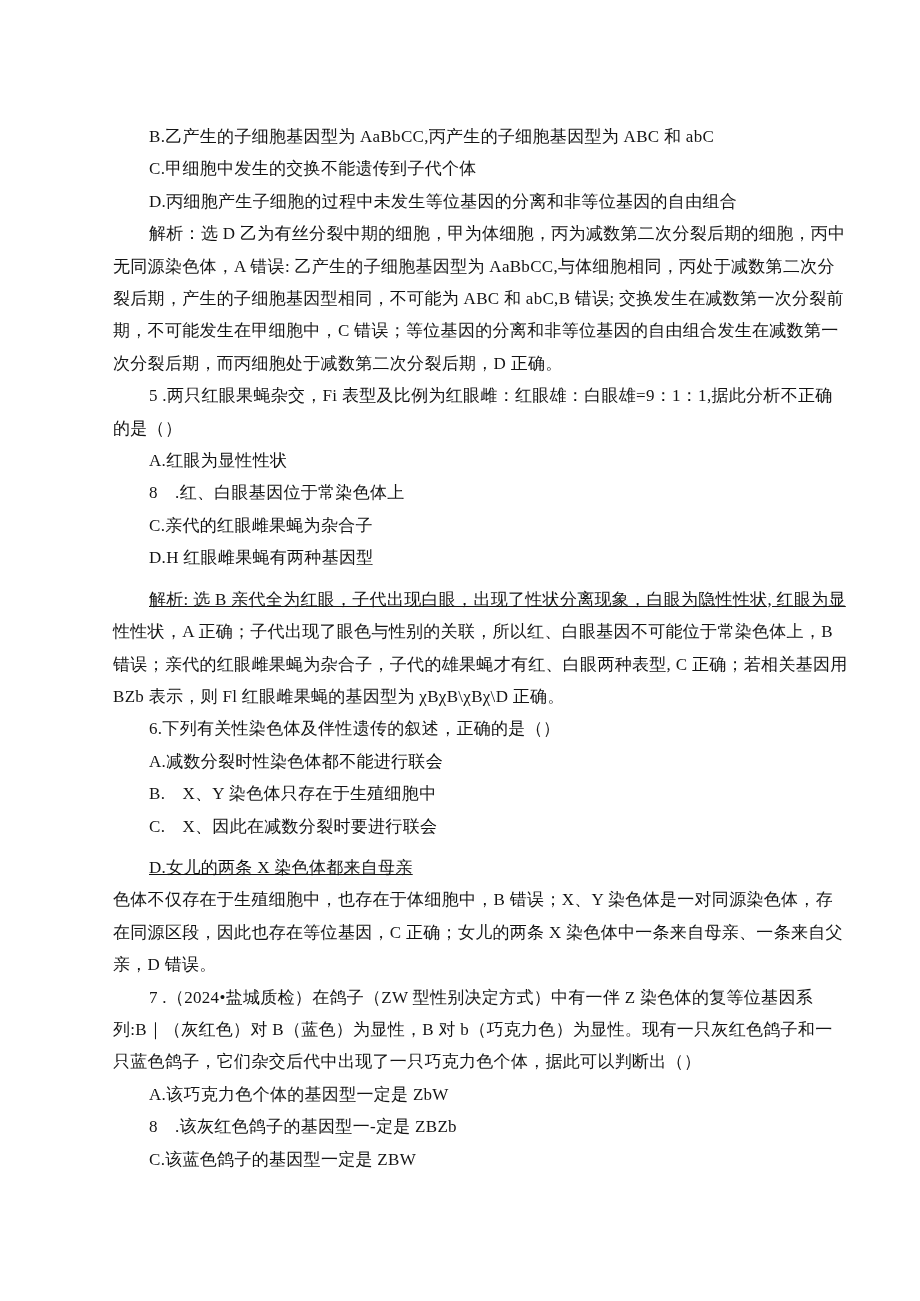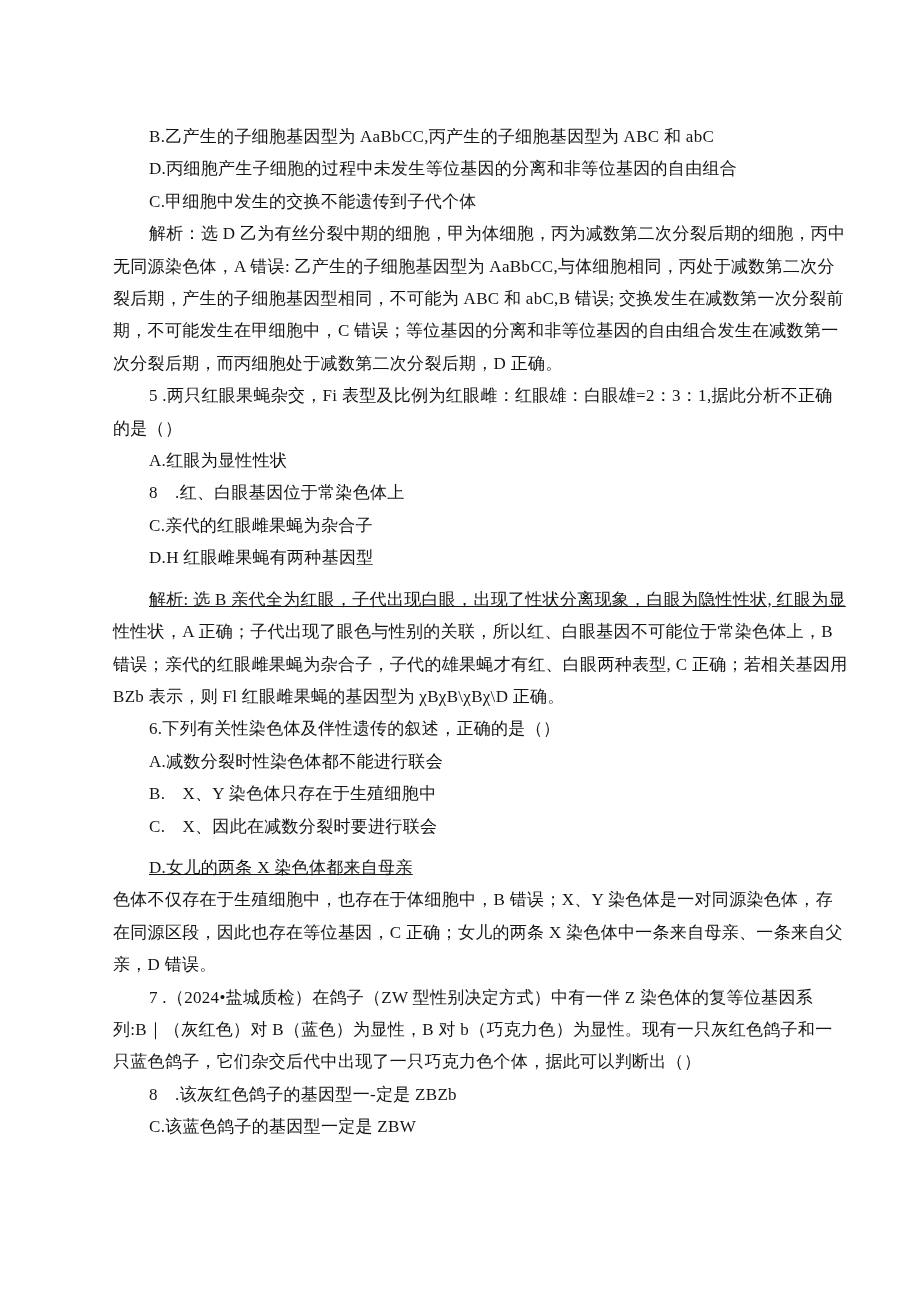--- a/index.html
+++ b/index.html
@@ -38,44 +38,45 @@
     margin-top: 9px;
     text-decoration: underline;
   }
 </style>
 </head>
 <body>
 
 <main class="page">
   <div class="doc-text">
       <p class="line indent">B.乙产生的子细胞基因型为 AaBbCC,丙产生的子细胞基因型为 ABC 和 abC</p>
+      <p class="line indent">C.甲细胞中发生的交换不能遗传到子代个体</p>
       <p class="line indent">D.丙细胞产生子细胞的过程中未发生等位基因的分离和非等位基因的自由组合</p>
-      <p class="line indent">C.甲细胞中发生的交换不能遗传到子代个体</p>
       <p class="line indent">解析：选 D 乙为有丝分裂中期的细胞，甲为体细胞，丙为减数第二次分裂后期的细胞，丙中</p>
       <p class="line">无同源染色体，A 错误: 乙产生的子细胞基因型为 AaBbCC,与体细胞相同，丙处于减数第二次分</p>
       <p class="line">裂后期，产生的子细胞基因型相同，不可能为 ABC 和 abC,B 错误; 交换发生在减数第一次分裂前</p>
       <p class="line">期，不可能发生在甲细胞中，C 错误；等位基因的分离和非等位基因的自由组合发生在减数第一</p>
       <p class="line">次分裂后期，而丙细胞处于减数第二次分裂后期，D 正确。</p>
-      <p class="line indent">5 .两只红眼果蝇杂交，Fi 表型及比例为红眼雌：红眼雄：白眼雄=2：3：1,据此分析不正确</p>
+      <p class="line indent">5 .两只红眼果蝇杂交，Fi 表型及比例为红眼雌：红眼雄：白眼雄=9：1：1,据此分析不正确</p>
       <p class="line">的是（）</p>
       <p class="line indent">A.红眼为显性性状</p>
       <p class="line indent">8　.红、白眼基因位于常染色体上</p>
       <p class="line indent">C.亲代的红眼雌果蝇为杂合子</p>
       <p class="line indent">D.H 红眼雌果蝇有两种基因型</p>
       <p class="line indent gap">解析: 选 B 亲代全为红眼，子代出现白眼，出现了性状分离现象，白眼为隐性性状, 红眼为显</p>
       <p class="line">性性状，A 正确；子代出现了眼色与性别的关联，所以红、白眼基因不可能位于常染色体上，B</p>
       <p class="line">错误；亲代的红眼雌果蝇为杂合子，子代的雄果蝇才有红、白眼两种表型, C 正确；若相关基因用</p>
       <p class="line">BZb 表示，则 Fl 红眼雌果蝇的基因型为 χBχB\χBχ\D 正确。</p>
       <p class="line indent">6.下列有关性染色体及伴性遗传的叙述，正确的是（）</p>
       <p class="line indent">A.减数分裂时性染色体都不能进行联会</p>
       <p class="line indent">B.　X、Y 染色体只存在于生殖细胞中</p>
       <p class="line indent">C.　X、因此在减数分裂时要进行联会</p>
       <p class="line indent gap">D.女儿的两条 X 染色体都来自母亲</p>
       <p class="line">色体不仅存在于生殖细胞中，也存在于体细胞中，B 错误；X、Y 染色体是一对同源染色体，存</p>
       <p class="line">在同源区段，因此也存在等位基因，C 正确；女儿的两条 X 染色体中一条来自母亲、一条来自父</p>
       <p class="line">亲，D 错误。</p>
       <p class="line indent">7 .（2024•盐城质检）在鸽子（ZW 型性别决定方式）中有一伴 Z 染色体的复等位基因系</p>
       <p class="line">列:B｜（灰红色）对 B（蓝色）为显性，B 对 b（巧克力色）为显性。现有一只灰红色鸽子和一</p>
       <p class="line">只蓝色鸽子，它们杂交后代中出现了一只巧克力色个体，据此可以判断出（）</p>
+      <p class="line indent">A.该巧克力色个体的基因型一定是 ZbW</p>
       <p class="line indent">8　.该灰红色鸽子的基因型一-定是 ZBZb</p>
       <p class="line indent">C.该蓝色鸽子的基因型一定是 ZBW</p>
     </div>
 </main>
 
 </body></html>

